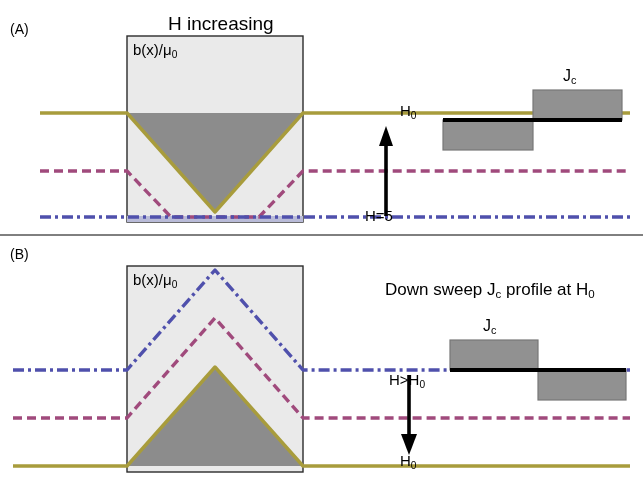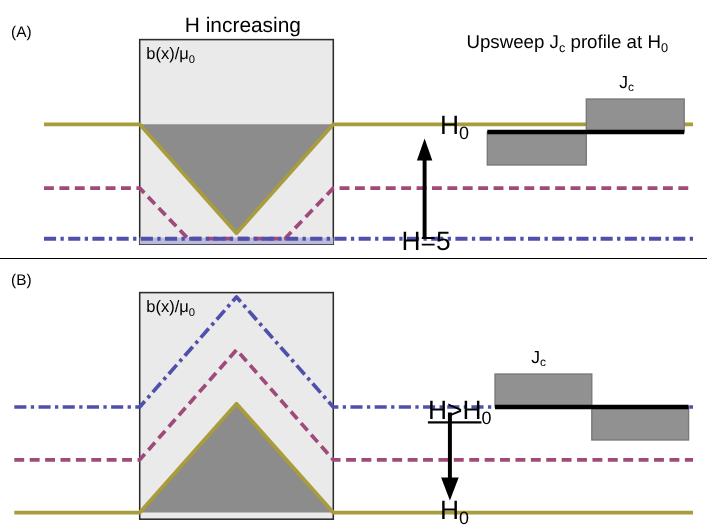--- a/index.html
+++ b/index.html
@@ -33,21 +33,21 @@
   .panel-tag {
     font-size: 14px;
   }
   .panel-title {
     font-size: 19px;
   }
   .box-label {
     font-size: 15px;
   }
   .axis-label {
-    font-size: 24px;
+    font-size: 15px;
   }
   .chart-title {
     font-size: 17px;
   }
   .jc-label {
     font-size: 16px;
   }
   .sub {
     font-size: 0.68em;
     vertical-align: -0.28em;
@@ -118,41 +118,41 @@
   <div class="lbl box-label" style="left:133px; top:42px;">
     <span>b(x)/μ</span><span class="sub">0</span>
   </div>
 
   <div class="lbl axis-label" style="left:400px; top:103px;">
     <span>H</span><span class="sub">0</span>
   </div>
 
   <div class="lbl axis-label" style="left:365px; top:208px;">H=5</div>
 
-  <div class="lbl chart-title" style="left:424px; top:30px;">
-    <span>Upsweep J</span><span class="sub">c</span><span> profile at H</span><span class="sub">0</span>
-  </div>
 
   <div class="lbl jc-label" style="left:563px; top:68px;">
     <span>J</span><span class="sub">c</span>
   </div>
 
   <div class="lbl panel-tag" style="left:10px; top:247px;">(B)</div>
 
 
   <div class="lbl box-label" style="left:133px; top:272px;">
     <span>b(x)/μ</span><span class="sub">0</span>
   </div>
 
-  <div class="lbl axis-label" style="left:389px; top:362px;text-decoration:underline;">
+  <div class="lbl axis-label" style="left:389px; top:372px;">
     <span>H&gt;H</span><span class="sub">0</span>
   </div>
 
   <div class="lbl axis-label" style="left:400px; top:453px;">
     <span>H</span><span class="sub">0</span>
   </div>
 
+  <div class="lbl chart-title" style="left:385px; top:281px;">
+    <span>Down sweep J</span><span class="sub">c</span><span> profile at H</span><span class="sub">0</span>
+  </div>
 
   <div class="lbl jc-label" style="left:483px; top:318px;">
     <span>J</span><span class="sub">c</span>
   </div>
 
 </div>
 
 </body></html>

